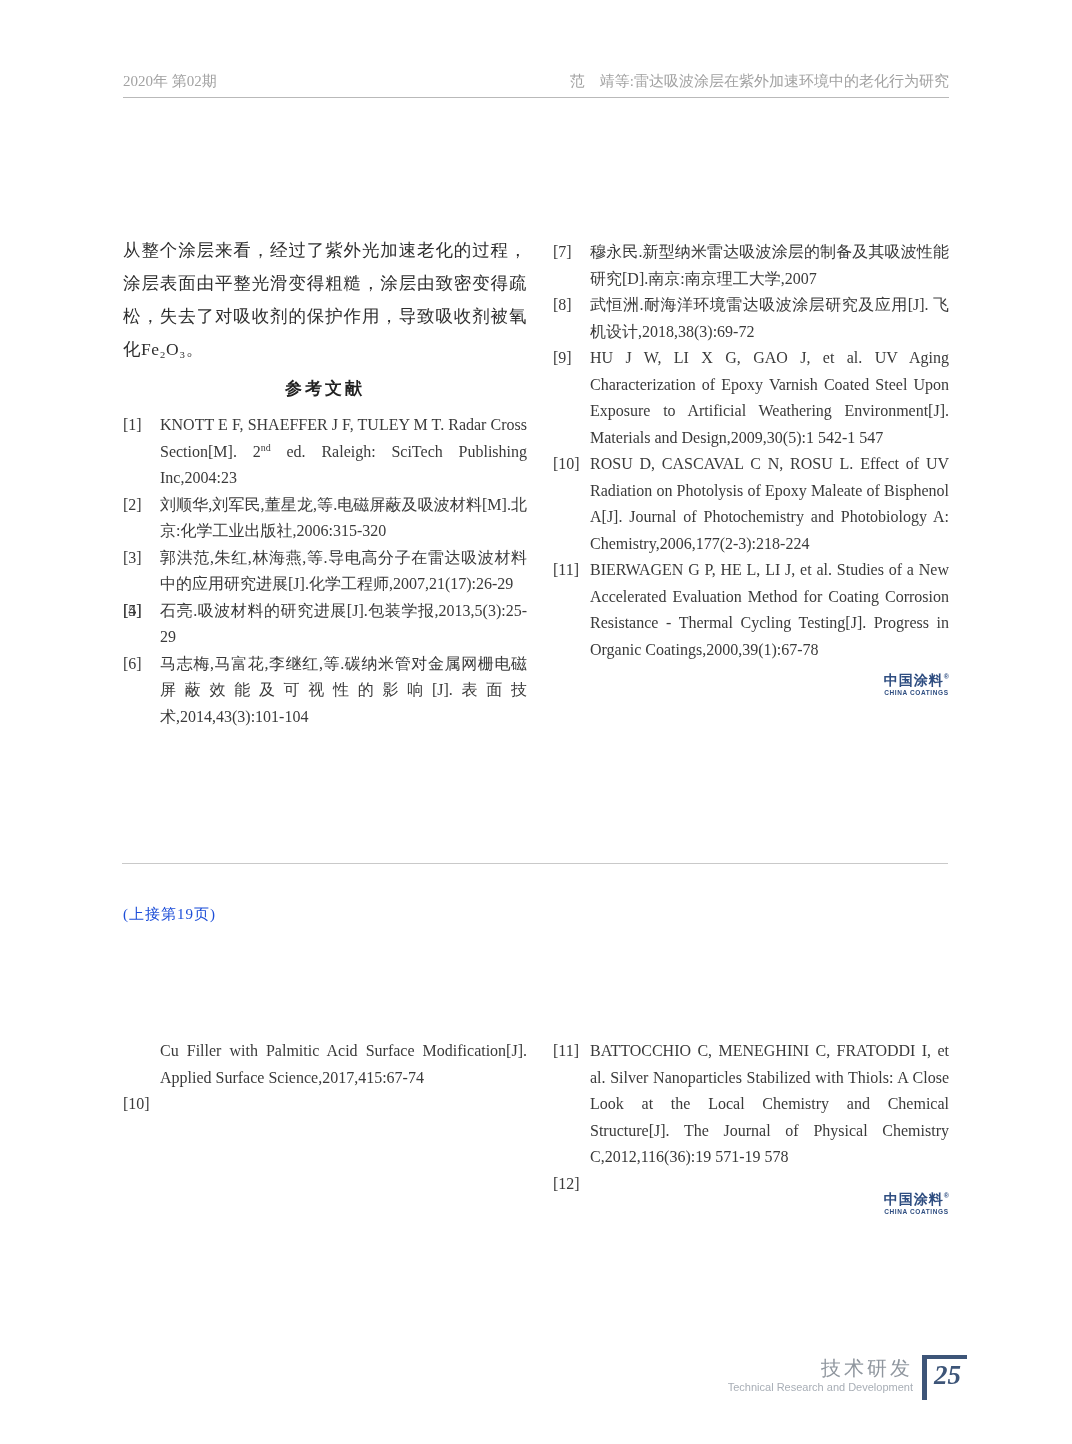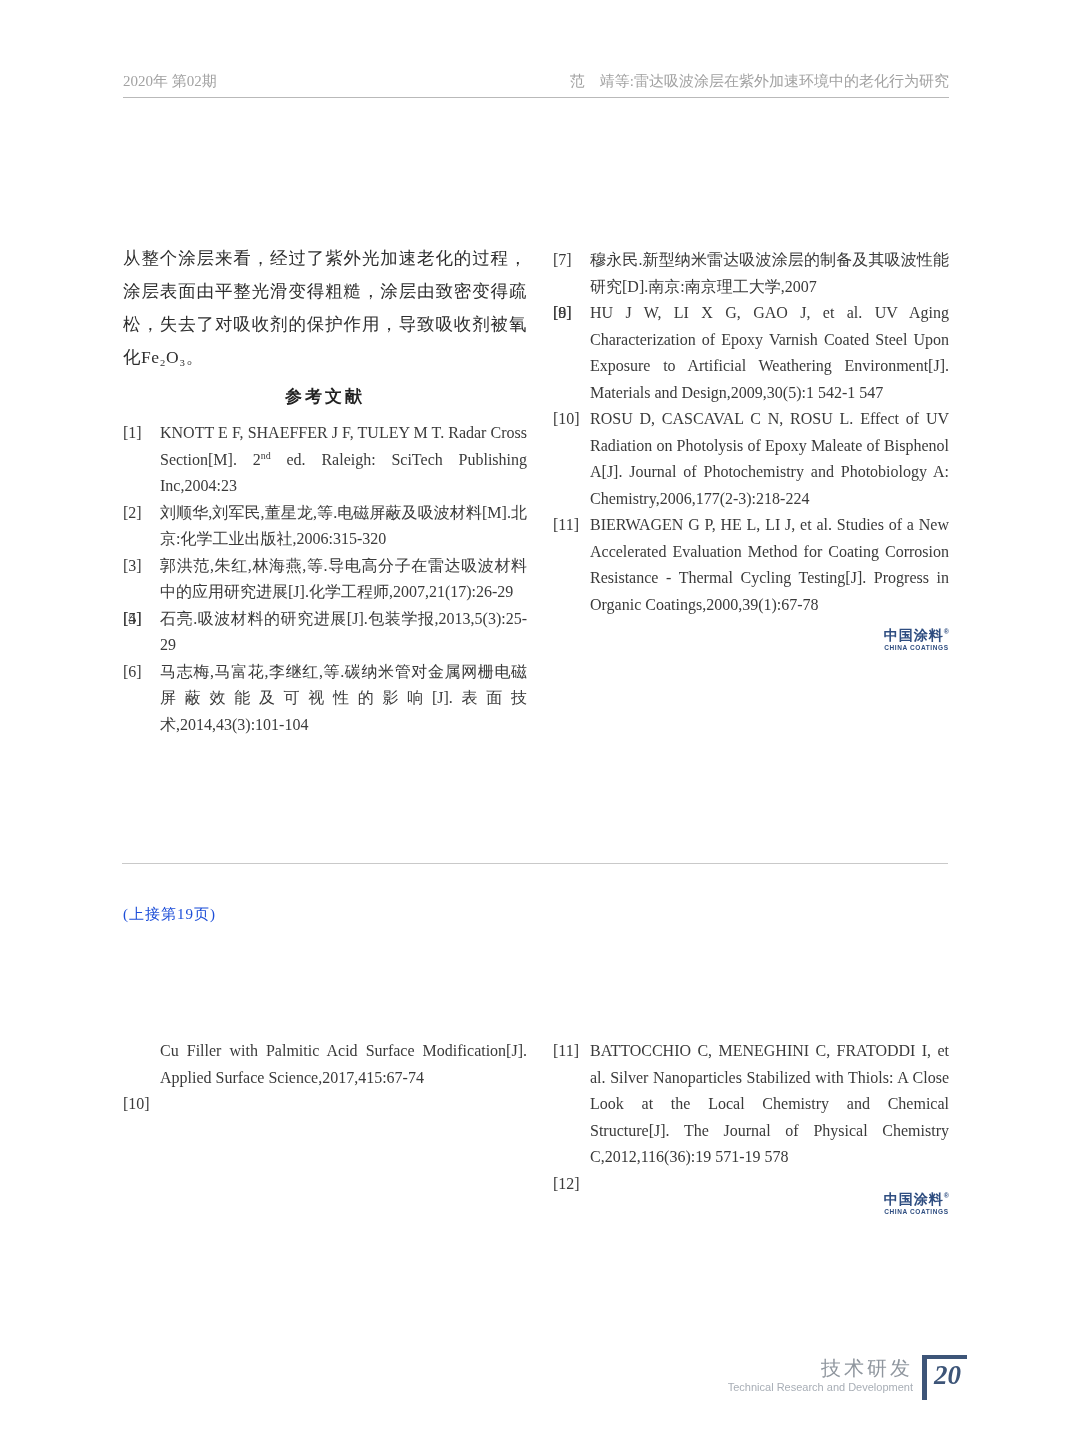--- a/index.html
+++ b/index.html
@@ -14,21 +14,21 @@
   }
   
   .header{
     position:absolute;top:72px;left:123px;right:123px;
     display:flex;justify-content:space-between;align-items:flex-end;
     padding-bottom:7px;border-bottom:1px solid #b9b9b9;
     color:#a2a2a2;font-size:15px;line-height:18px;
   }
   
   .two-col{position:absolute;left:123px;right:123px;display:flex;gap:26px;}
-  .upper{top:242px;justify-content:flex-end;}
+  .upper{top:234px;justify-content:flex-end;}
   .lower{top:1038px;}
   .col-left{width:404px;}
   .col-right{width:396px;position:relative;}
   .upper .col-right{padding-top:5px;}
 
   .intro{
     font-size:17.5px;line-height:33px;text-align:justify;
     color:#2e2e2e;letter-spacing:0.5px;
   }
   .refs-heading{
@@ -111,21 +111,21 @@
       <div class="ref">
         <span class="ref-num">[6]</span><span>马志梅,马富花,李继红,等.碳纳米管对金属网栅电磁屏蔽效能及可视性的影响[J].表面技术,2014,43(3):101-104</span>
       </div>
     </div>
 
     <div class="col-right">
       <div class="ref">
         <span class="ref-num">[7]</span><span>穆永民.新型纳米雷达吸波涂层的制备及其吸波性能研究[D].南京:南京理工大学,2007</span>
       </div>
       <div class="ref">
-        <span class="ref-num">[8]</span>
+        <span class="ref-num">[8]</span><span>武恒洲.耐海洋环境雷达吸波涂层研究及应用[J]. 飞机设计,2018,38(3):69-72</span>
       </div>
       <div class="ref">
         <span class="ref-num">[9]</span><span>HU J W, LI X G, GAO J, et al. UV Aging Characterization of Epoxy Varnish Coated Steel Upon Exposure to Artificial Weathering Environment[J]. Materials and Design,2009,30(5):1 542-1 547</span>
       </div>
       <div class="ref">
         <span class="ref-num">[10]</span><span>ROSU D, CASCAVAL C N, ROSU L. Effect of UV Radiation on Photolysis of Epoxy Maleate of Bisphenol A[J]. Journal of Photochemistry and Photobiology A: Chemistry,2006,177(2-3):218-224</span>
       </div>
       <div class="ref">
         <span class="ref-num">[11]</span><span>BIERWAGEN G P, HE L, LI J, et al. Studies of a New Accelerated Evaluation Method for Coating Corrosion Resistance - Thermal Cycling Testing[J]. Progress in Organic Coatings,2000,39(1):67-78</span>
       </div>
@@ -165,17 +165,17 @@
       </div>
     </div>
   </div>
 
   <div class="footer">
     <div class="footer-text">
       <div class="footer-cn">技术研发</div>
       <div class="footer-en">Technical Research and Development</div>
     </div>
     <div class="page-num-box">
-      <span class="page-num">20</span>
+      <span class="page-num">25</span>
     </div>
   </div>
 
 </div>
 
 </body></html>

